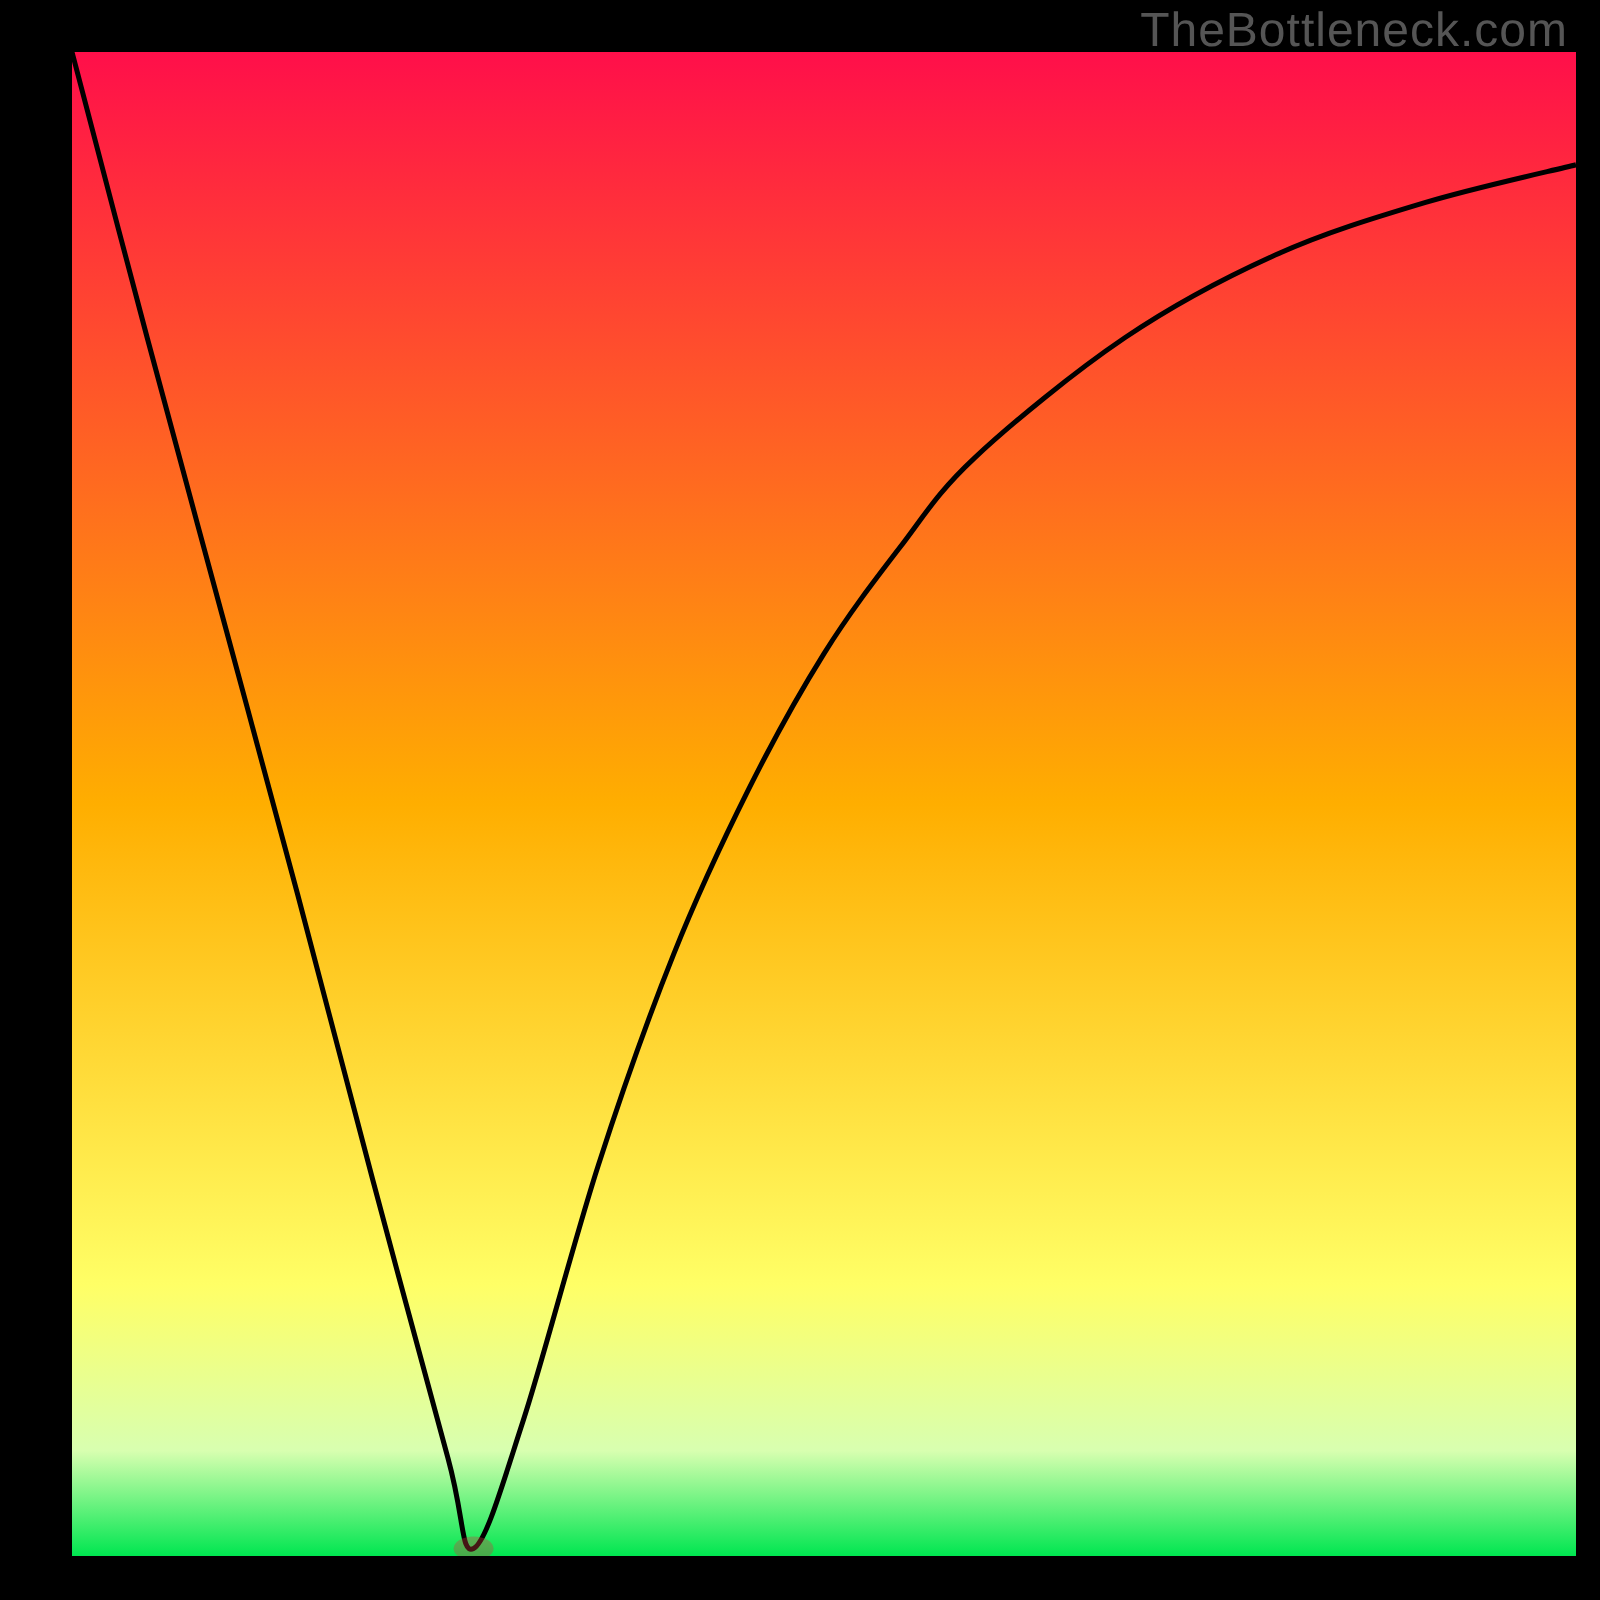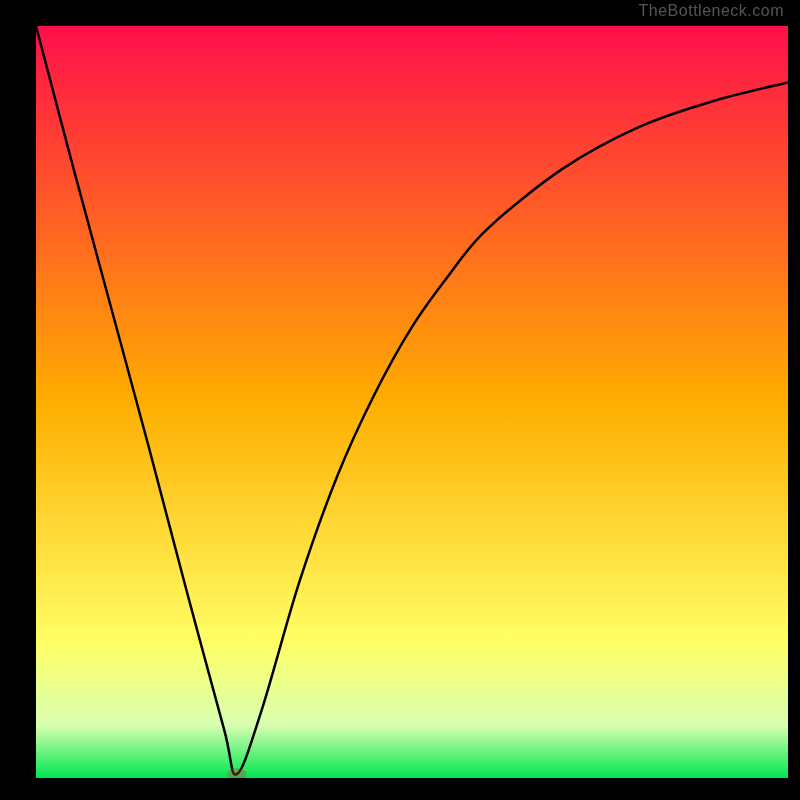--- a/index.html
+++ b/index.html
@@ -16,21 +16,21 @@
     width: 800px;
     height: 800px;
     background: #000;
   }
   .plot-area {
     position: absolute;
     box-sizing: border-box;
   }
   .watermark {
     position: absolute;
-    font-size: 16px;
+    font-size: 24px;
     font-weight: normal;
     color: #555;
     letter-spacing: 0.5px;
     white-space: nowrap;
   }
   svg {
     display: block;
   }
   .curve {
     fill: none;

